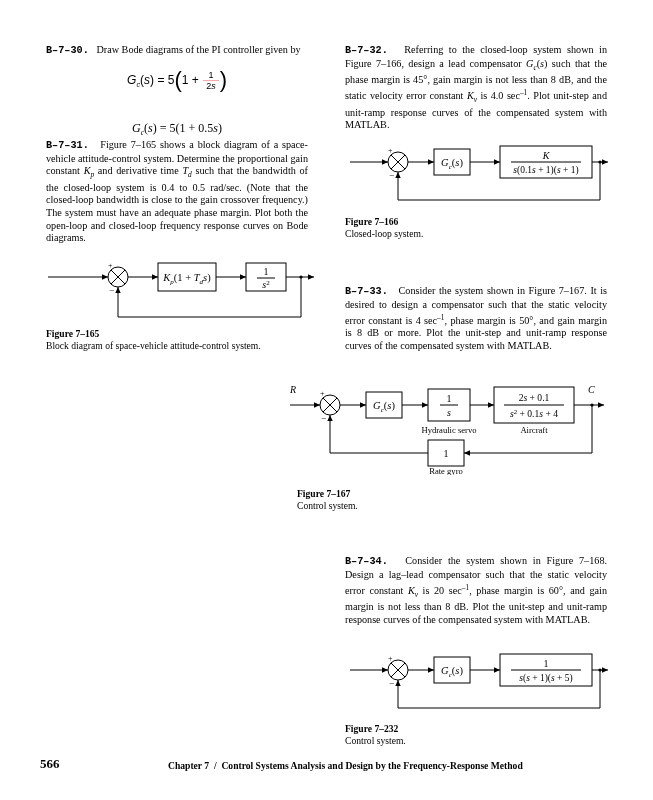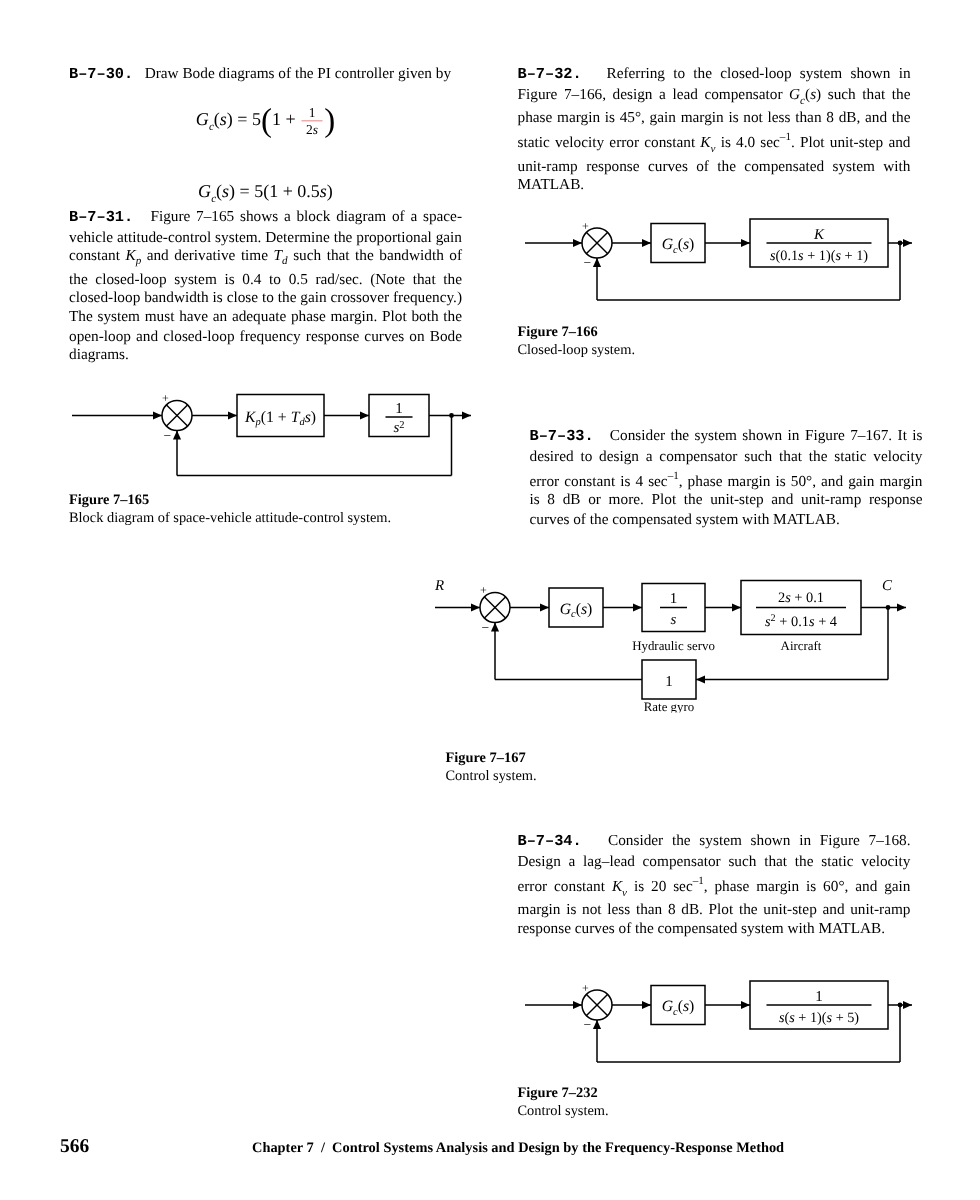--- a/index.html
+++ b/index.html
@@ -67,21 +67,21 @@
 <body>
 
 <div class="page">
 
   <div class="col left" style="top:44px;">
     <span class="plabel">B–7–30.</span>
     <span style="font-size:10.2px;">&nbsp;&nbsp;</span><span>Draw Bode diagrams of the PI controller given by</span>
   </div>
 
   <div style="position:absolute;left:46px;top:70px;width:262px;text-align:center;">
-    <span style="font-family:Liberation Serif, serif;font-size:12px;margin-top:39px;">
+    <span style="font-family:Liberation Sans, sans-serif;font-size:12px;margin-top:39px;">
       <i>G</i><sub><i>c</i></sub><span style="font-style:normal;">(</span><i>s</i><span style="font-style:normal;">) = 5</span><span class="bigparen">(</span><span style="font-style:normal;">1 +&nbsp;</span><span class="frac"><span class="t" style="font-style:normal;">1</span><span class="b"><span style="font-style:normal;">2</span><i>s</i></span></span><span class="bigparen">)</span>
     </span>
   </div>
 
 
   <div style="position:absolute;left:46px;top:118px;width:262px;text-align:center;">
     <span style="font-size:12px;"><i>G</i><sub><i>c</i></sub><span>(</span><i>s</i><span>) = 5(1 + 0.5</span><i>s</i><span>)</span></span>
   </div>
 
   <div class="col left" style="top:139px;">
@@ -163,21 +163,21 @@
       <polygon points="50,32 47.3,38 52.7,38" fill="#000"></polygon>
       <circle cx="252" cy="22" r="1.6" fill="#000"></circle>
     </svg>
   </div>
 
   <div class="figcap" style="position:absolute;left:345px;top:216px;width:262px;">
     <b>Figure 7–166</b><br>
     <span>Closed-loop system.</span>
   </div>
 
-  <div class="col right" style="top:285px;margin-left:8px;">
+  <div class="col right" style="top:285px;">
     <span class="plabel">B–7–33.</span>
     <span>&nbsp;&nbsp;</span><span>Consider the system shown in Figure 7–167. It is desired to design a compensator such that the static velocity error constant is 4 sec<sup>–1</sup>, phase margin is 50°, and gain margin is 8 dB or more. Plot the unit-step and unit-ramp response curves of the compensated system with MATLAB.</span>
   </div>
 
   <div class="figwrap" style="left:268px;top:375px;">
     <svg width="340" height="100" viewBox="0 0 340 100">
       <text x="22" y="18" font-family="Liberation Serif, serif" font-size="10" font-style="italic">R</text>
       <line x1="22" y1="30" x2="52" y2="30" stroke="#000" stroke-width="1"></line>
       <polygon points="52,30 46,27.3 46,32.7" fill="#000"></polygon>
       <circle cx="62" cy="30" r="10" fill="#fff" stroke="#000" stroke-width="1"></circle>
@@ -213,21 +213,21 @@
       <rect x="160" y="65" width="36" height="26" fill="#fff" stroke="#000" stroke-width="1"></rect>
       <text x="178" y="82" text-anchor="middle" font-family="Liberation Serif, serif" font-size="10">1</text>
       <text x="178" y="99" text-anchor="middle" font-family="Liberation Serif, serif" font-size="8.6">Rate gyro</text>
       <line x1="160" y1="78" x2="62" y2="78" stroke="#000" stroke-width="1"></line>
       <line x1="62" y1="78" x2="62" y2="40" stroke="#000" stroke-width="1"></line>
       <polygon points="62,40 59.3,46 64.7,46" fill="#000"></polygon>
       <circle cx="324" cy="30" r="1.6" fill="#000"></circle>
     </svg>
   </div>
 
-  <div class="figcap" style="position:absolute;left:297px;top:488px;width:262px;margin-top:12px;">
+  <div class="figcap" style="position:absolute;left:297px;top:488px;width:262px;">
     <b>Figure 7–167</b><br>
     <span>Control system.</span>
   </div>
 
   <div class="col right" style="top:555px;">
     <span class="plabel">B–7–34.</span>
     <span>&nbsp;&nbsp;</span><span>Consider the system shown in Figure 7–168. Design a lag–lead compensator such that the static velocity error constant <i>K<sub>v</sub></i> is 20 sec<sup>–1</sup>, phase margin is 60°, and gain margin is not less than 8 dB. Plot the unit-step and unit-ramp response curves of the compensated system with MATLAB.</span>
   </div>
 
   <div class="figwrap" style="left:348px;top:648px;">

